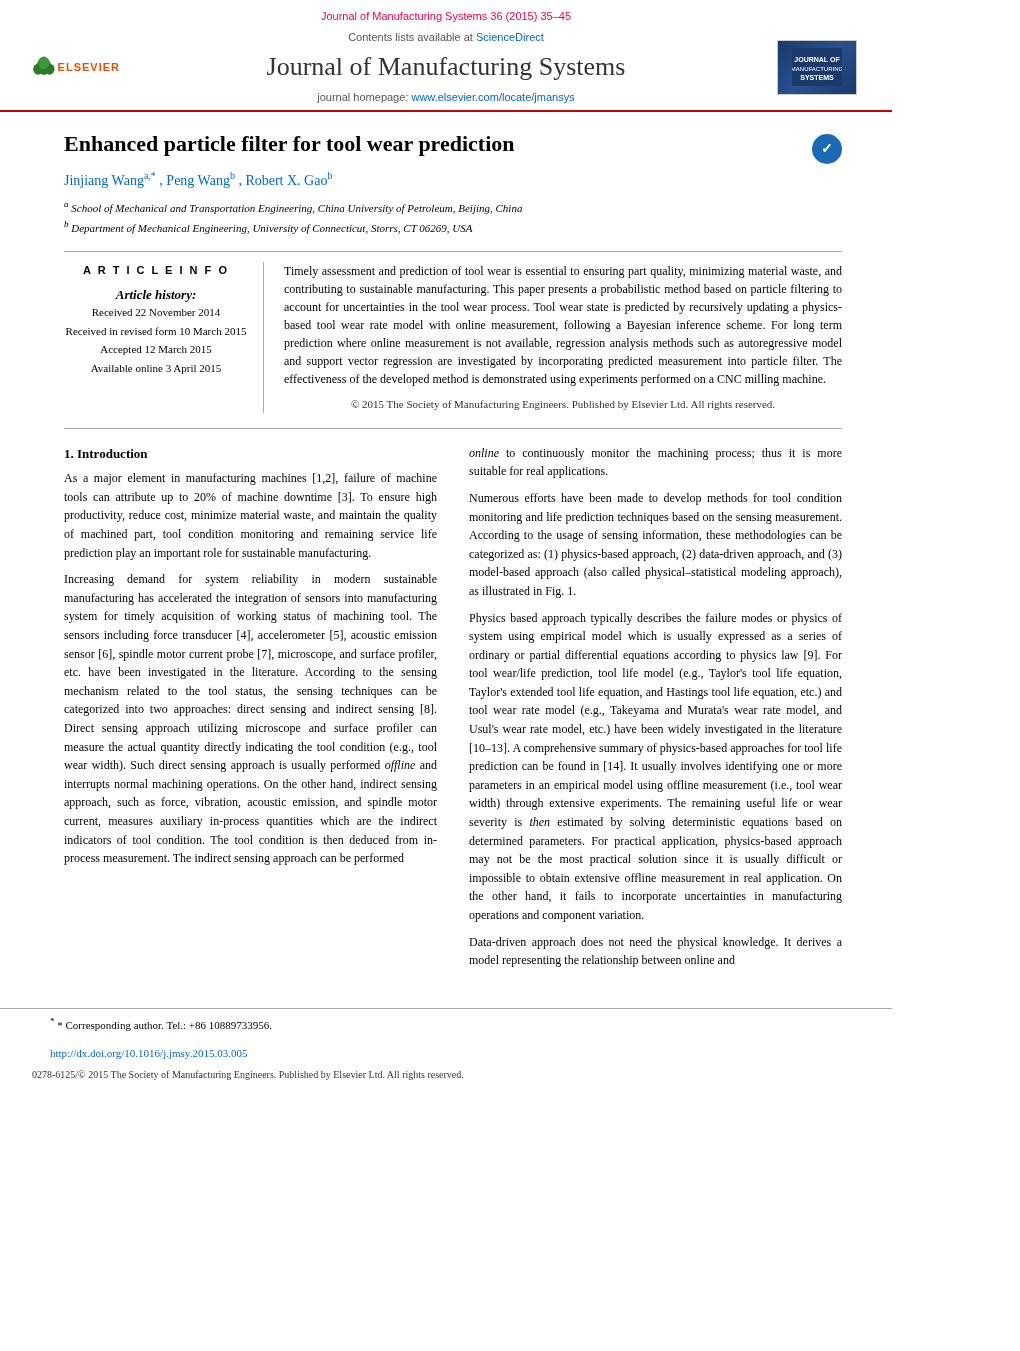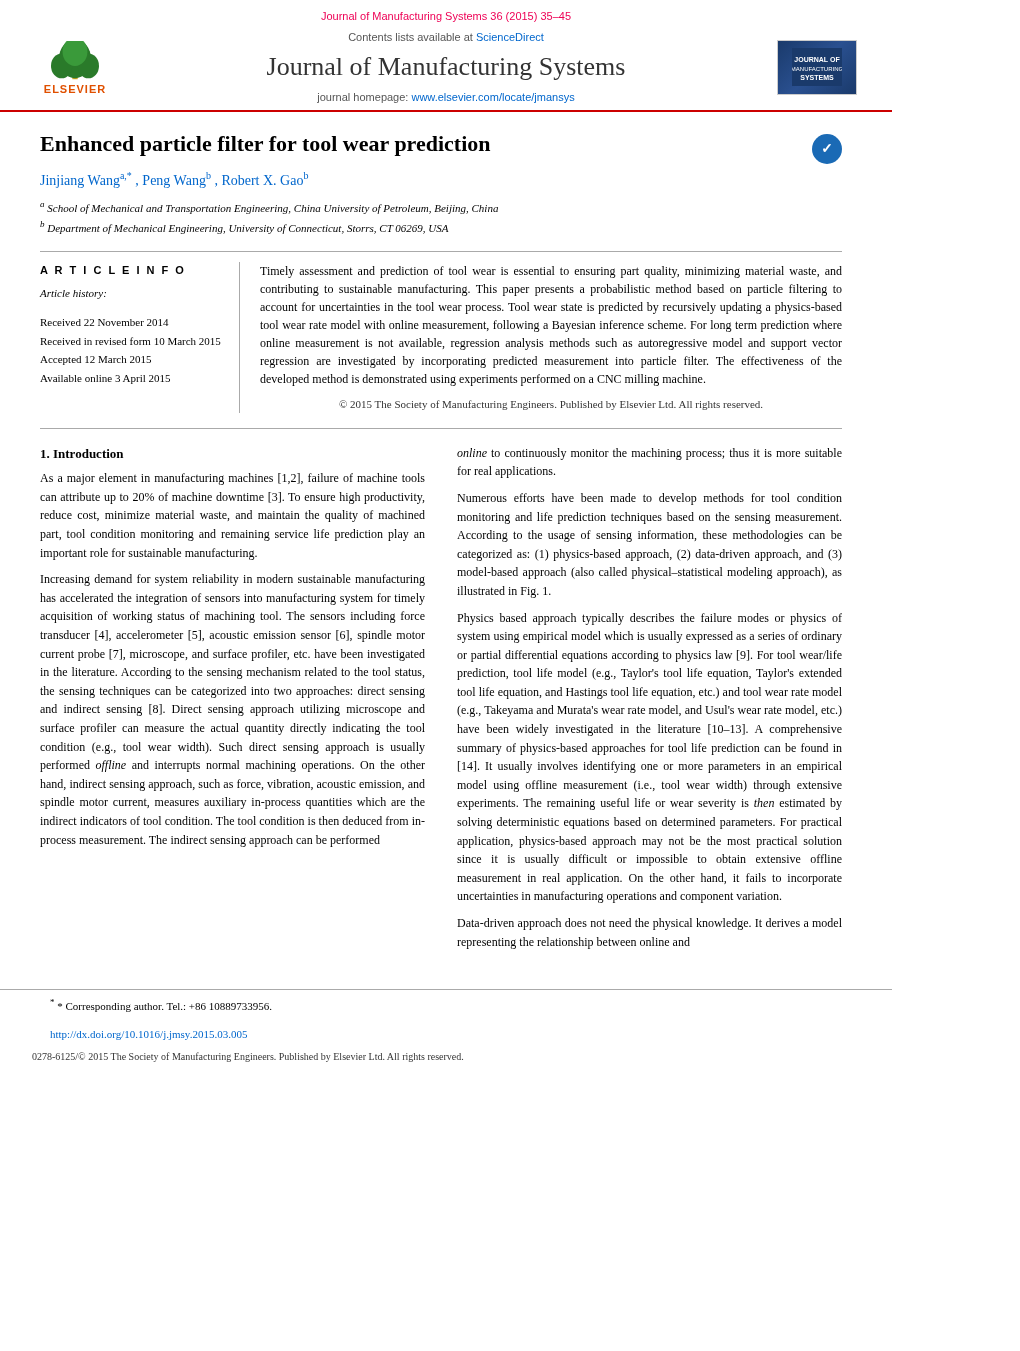--- a/index.html
+++ b/index.html
@@ -35,21 +35,21 @@
     .header-inner {
       display: flex;
       align-items: center;
       justify-content: space-between;
       padding: 0 30px;
     }
     .elsevier-logo {
       width: 90px;
       height: 60px;
       display: flex;
-      flex-direction: column;
+      flex-direction: row;
       align-items: center;
       justify-content: flex-end;
     }
     .elsevier-tree {
       width: 70px;
       height: 40px;
     }
     .elsevier-label {
       font-size: 11px;
       font-weight: bold;
@@ -102,21 +102,21 @@
       align-items: center;
       justify-content: center;
       color: white;
       font-size: 8px;
       font-family: Arial, sans-serif;
       text-align: center;
     }
 
     
     .article-content {
-      padding: 18px 50px 20px 40px;
+      padding: 18px 50px 20px 64px;
     }
 
     
     .article-title {
       font-size: 22px;
       font-weight: bold;
       font-family: 'Times New Roman', serif;
       color: #000;
       margin-bottom: 10px;
       line-height: 1.3;
@@ -176,20 +176,21 @@
       margin-top: 8px;
       border-top: 1px solid #aaa;
       padding-top: 10px;
     }
 
     .col-left {
       width: 200px;
       min-width: 200px;
       border-right: 1px solid #aaa;
       padding-right: 15px;
+      text-align: center;
     }
 
     .col-right {
       flex: 1;
     }
 
     .section-heading {
       font-family: Arial, sans-serif;
       font-size: 11px;
       letter-spacing: 2px;
@@ -197,23 +198,23 @@
       color: #000;
       margin-bottom: 6px;
       font-weight: bold;
     }
 
     .article-history {
       font-size: 11px;
     }
     .history-title {
       font-style: italic;
-      font-weight: normal;
-      margin-bottom: 13px;
-      font-size: 11px;
+      font-weight: bold;
+      margin-bottom: 0;
+      font-size: 13px;
     }
     .history-row {
       margin-bottom: 2px;
       font-size: 11px;
     }
 
     .abstract-text {
       font-size: 12px;
       line-height: 1.5;
       text-align: justify;

